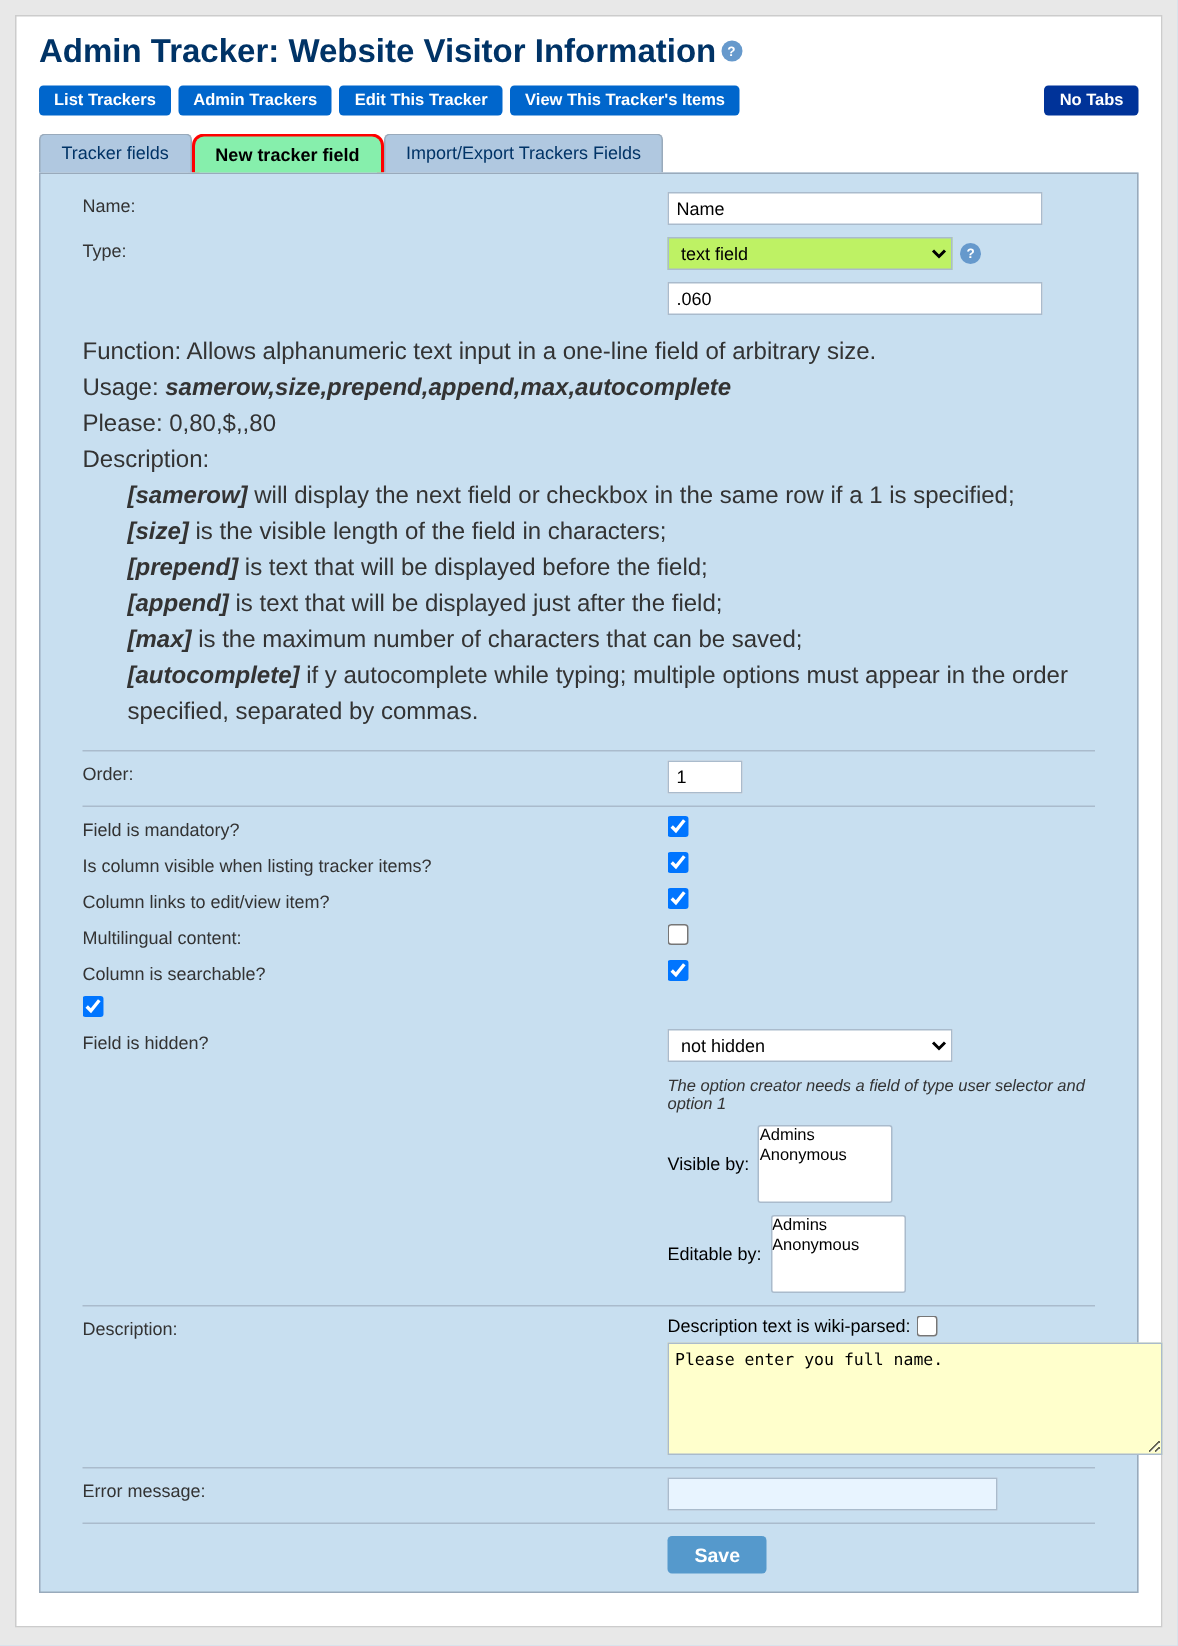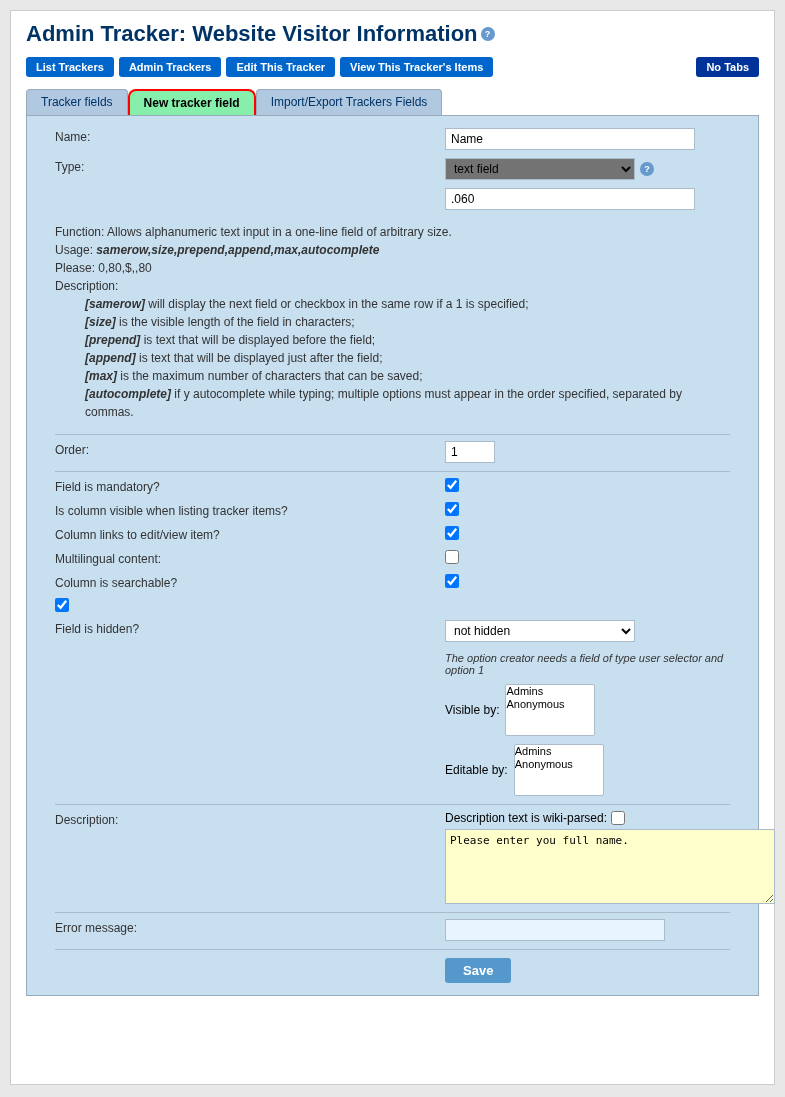--- a/index.html
+++ b/index.html
@@ -116,30 +116,30 @@
       gap: 5px;
     }
     .text-input-wide {
       background: #ffffff;
       border: 1px solid #aabbcc;
       padding: 3px 5px;
       font-size: 12px;
       width: 250px;
     }
     .select-input {
-      background: #737373;
+      background: #bef264;
       border: 1px solid #aabbcc;
       padding: 2px 4px;
       font-size: 12px;
       width: 190px;
     }
     .description-block {
       background: #c8dff0;
       padding: 5px 0 5px 0;
-      font-size: 12px;
+      font-size: 16px;
       color: #333;
       line-height: 1.5;
       margin-bottom: 8px;
     }
     .description-block .indent {
       padding-left: 30px;
     }
     .description-block .bold-italic {
       font-weight: bold;
       font-style: italic;

